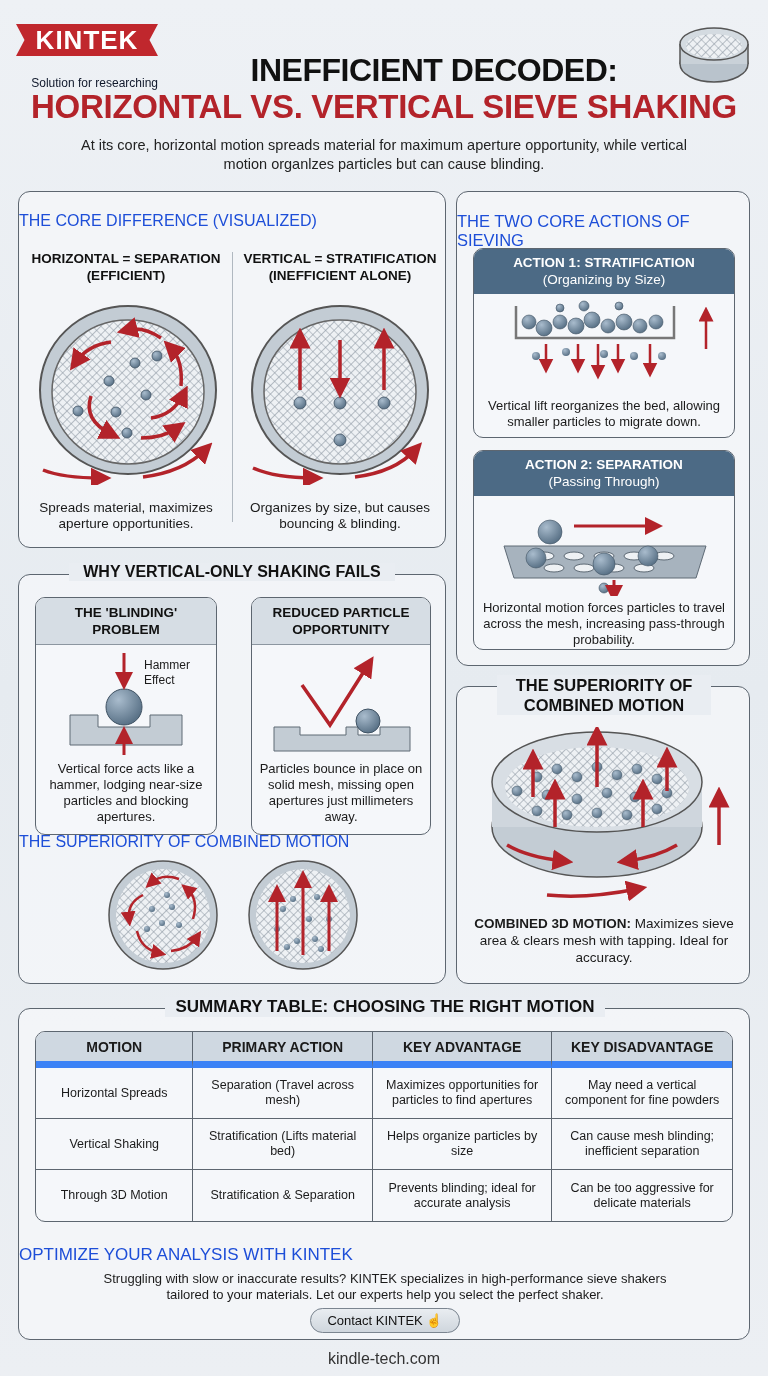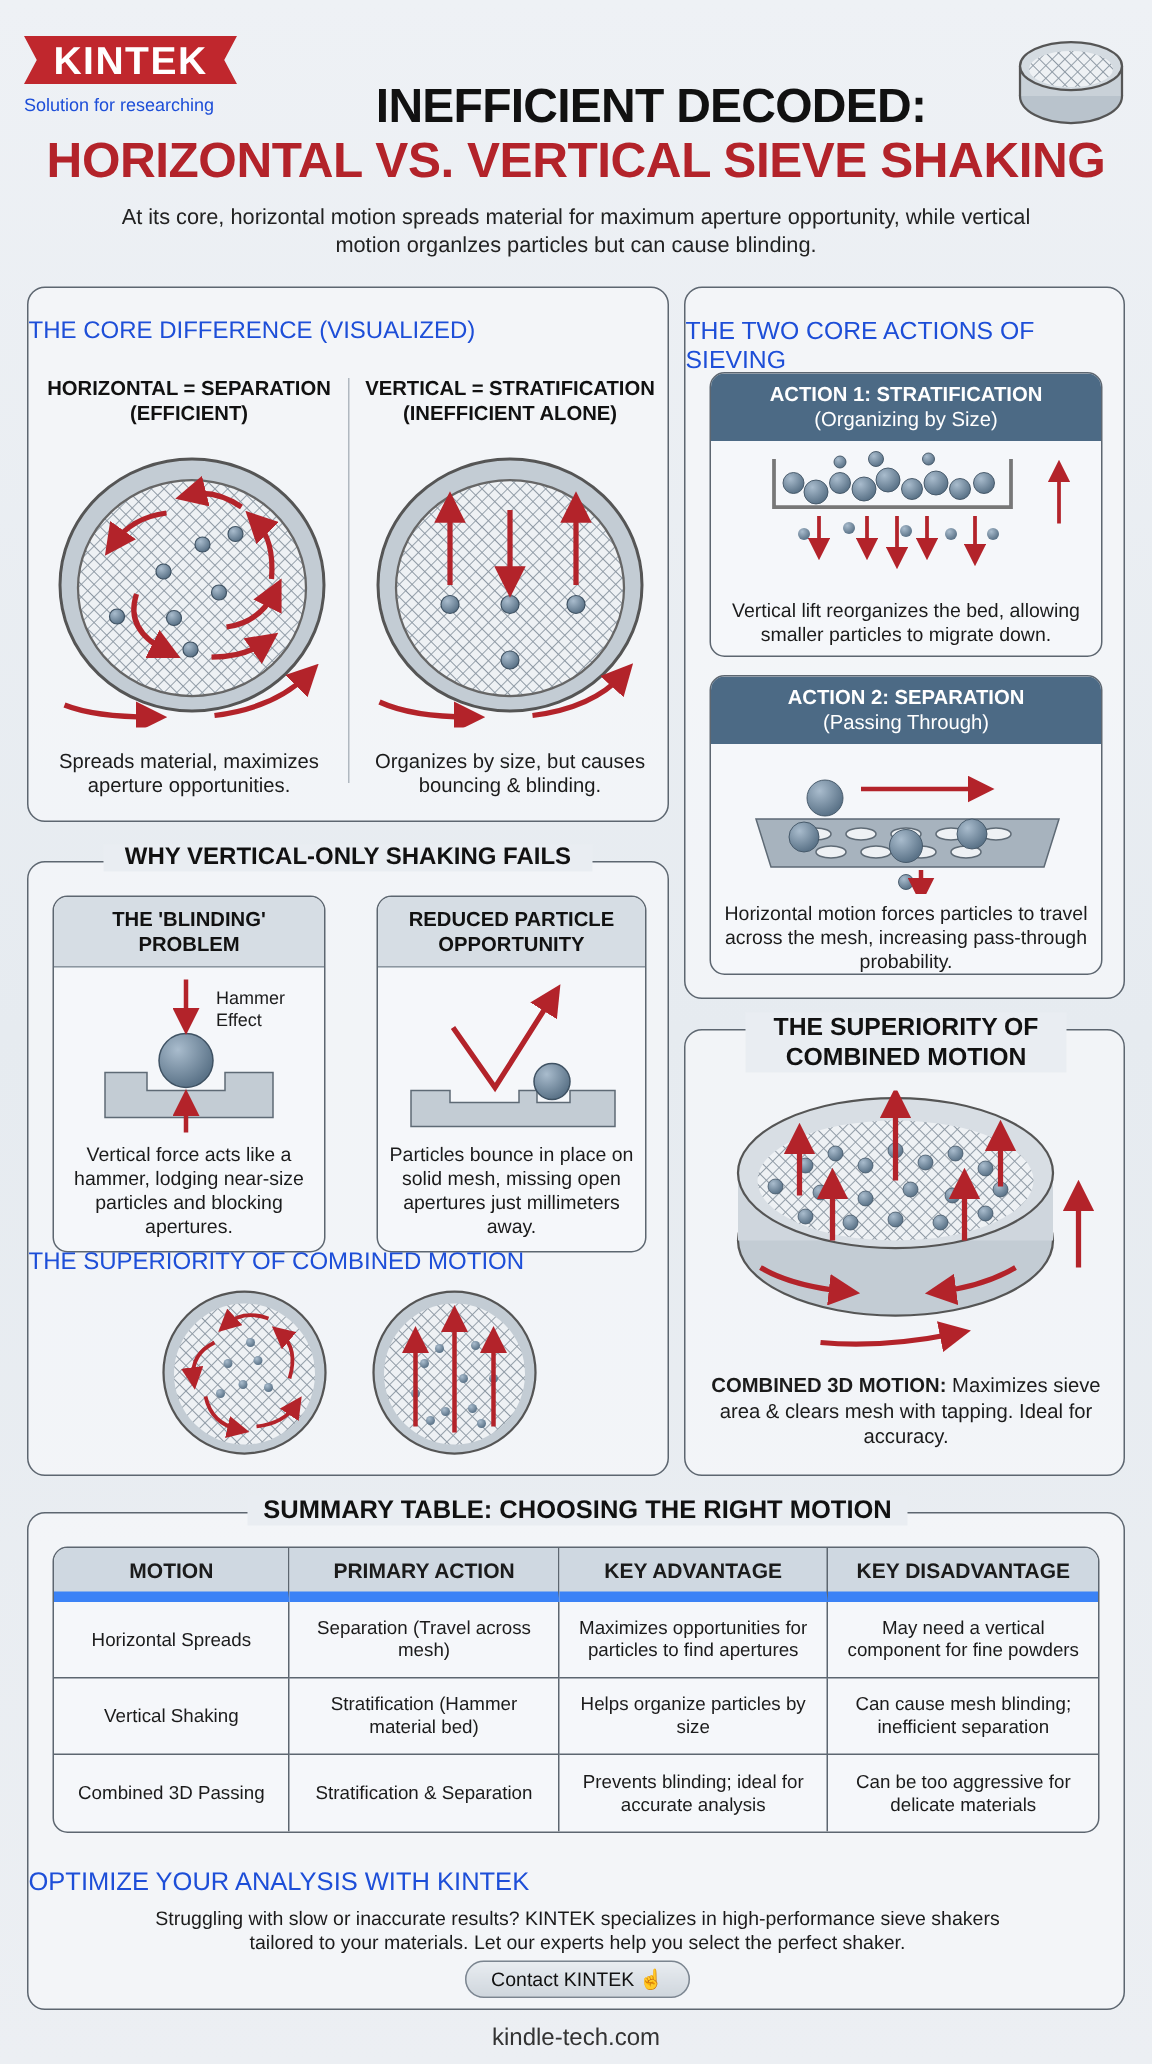--- a/index.html
+++ b/index.html
@@ -1,21 +1,21 @@
 <!DOCTYPE html>
 <html><head>
 <meta charset="utf-8">
 <style>
   *{box-sizing:border-box;margin:0;padding:0}
   html,body{width:768px;height:1376px;overflow:hidden}
   body{background:linear-gradient(180deg,#eef1f5 0%,#e6ebf0 50%,#eceff3 100%);font-family:"Liberation Sans",sans-serif;color:#1b1b1b;position:relative}
   .abs{position:absolute}
   .logo{left:16px;top:24px;width:150px}
   .ribbon{background:#c0272d;color:#fff;font-weight:bold;font-size:26px;letter-spacing:1px;text-align:center;height:32px;line-height:32px;width:142px;clip-path:polygon(0 0,100% 0,94% 50%,100% 100%,0 100%,6% 50%)}
-  .logo-sub{font-size:12px;color:#1d4ed8;margin-top:7px;text-align:left;width:142px}
+  .logo-sub{font-size:12px;color:#0f172a;margin-top:20px;text-align:right;width:142px}
   .title1{left:0;width:768px;top:52px;text-align:center;font-weight:bold;font-size:32px;color:#111;letter-spacing:-0.5px;padding-left:100px}
   .title2{left:0;width:768px;top:88px;text-align:center;font-weight:bold;font-size:33px;color:#b3232a;letter-spacing:-0.3px}
   .intro{left:60px;width:648px;top:136px;text-align:center;font-size:14.5px;line-height:19px;color:#222}
   .panel{border:1.5px solid #5d6670;border-radius:12px;background:rgba(245,247,250,0.75)}
   .panel-title{font-weight:normal;font-size:16px;text-align:left;color:#1d4ed8}
   .sub-h{font-weight:bold;font-size:13.5px;text-align:center;line-height:17px;color:#111}
   .cap{font-size:13px;text-align:center;line-height:16px;color:#1b1b1b}
   .legend-title{position:absolute;background:#e9edf2;padding:0 10px;font-weight:bold;font-size:16px;text-align:center;color:#111}
   .card{border:1.5px solid #5d6670;border-radius:10px;background:#f5f7fa;overflow:hidden}
   .card-head-dark{background:#4c6a85;color:#fff;font-weight:bold;font-size:13.5px;text-align:center;line-height:17px;padding:5px 0 6px}
@@ -324,26 +324,26 @@
       </thead>
     <tbody>
       <tr>
         <td>Horizontal Spreads</td>
         <td>Separation (Travel across mesh)</td>
         <td>Maximizes opportunities for particles to find apertures</td>
         <td>May need a vertical component for fine powders</td>
       </tr>
       <tr>
         <td>Vertical Shaking</td>
-        <td>Stratification (Hammer material bed)</td>
+        <td>Stratification (Lifts material bed)</td>
         <td>Helps organize particles by size</td>
         <td>Can cause mesh blinding; inefficient separation</td>
       </tr>
       <tr>
-        <td>Combined 3D Passing</td>
+        <td>Through 3D Motion</td>
         <td>Stratification &amp; Separation</td>
         <td>Prevents blinding; ideal for accurate analysis</td>
         <td>Can be too aggressive for delicate materials</td>
       </tr>
     </tbody>
   </table>
 
   <div class="abs panel-title" style="left:0;top:236px;width:732px;font-size:17px">OPTIMIZE YOUR ANALYSIS WITH KINTEK</div>
   <div class="abs cap" style="left:70px;top:262px;width:592px;font-size:13px">Struggling with slow or inaccurate results? KINTEK specializes in high-performance sieve shakers tailored to your materials. Let our experts help you select the perfect shaker.</div>
   <div class="abs" style="left:0;top:302px;width:732px;text-align:center">

